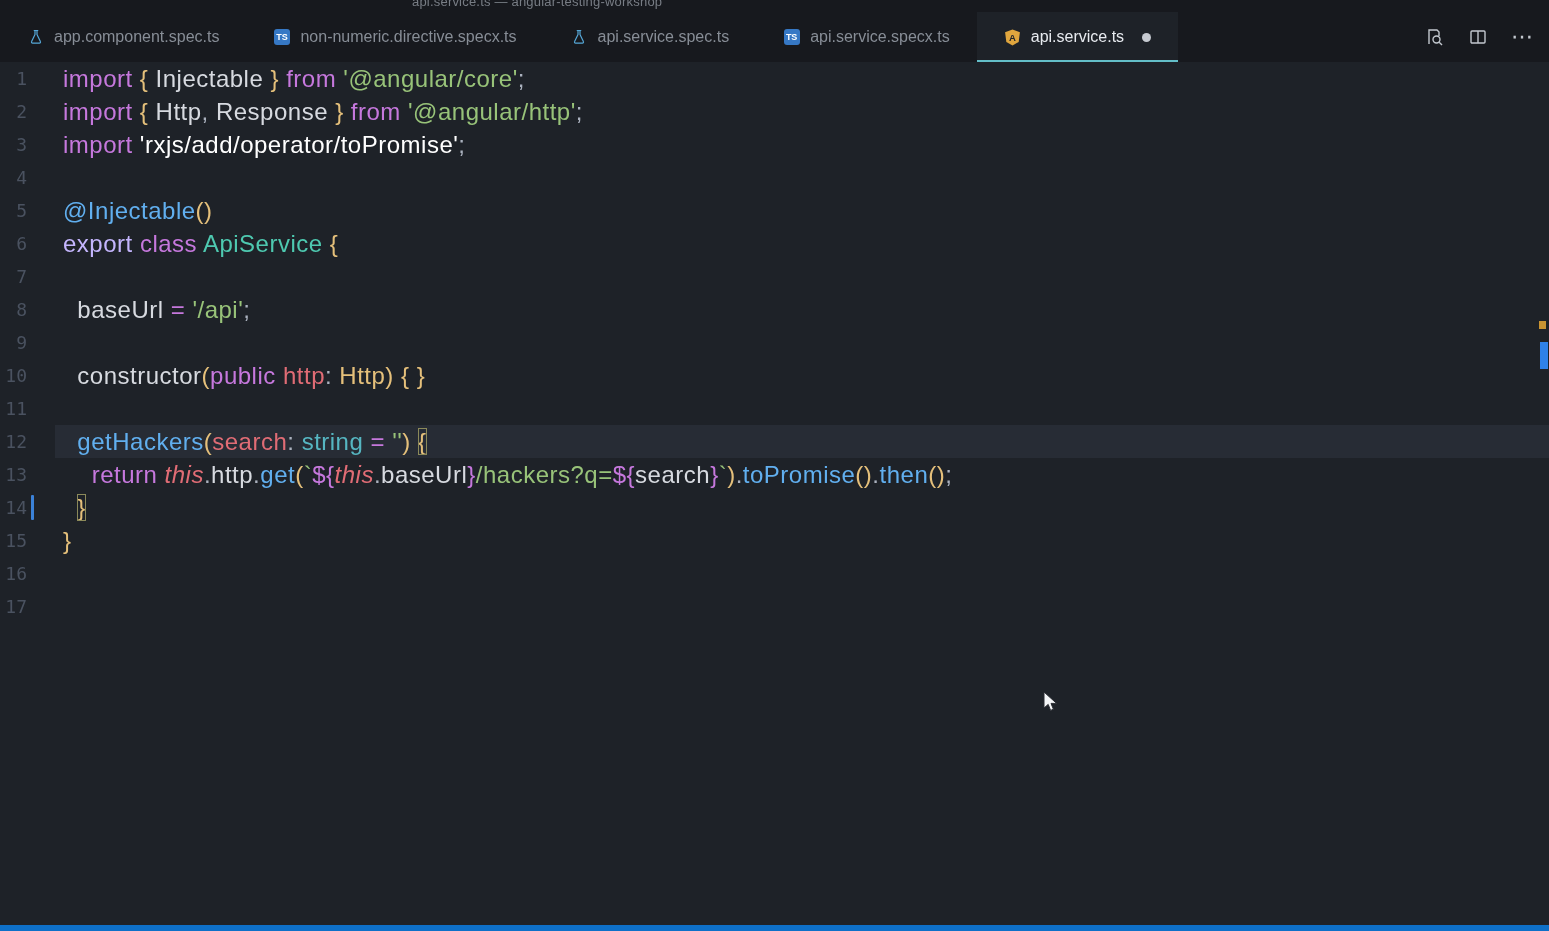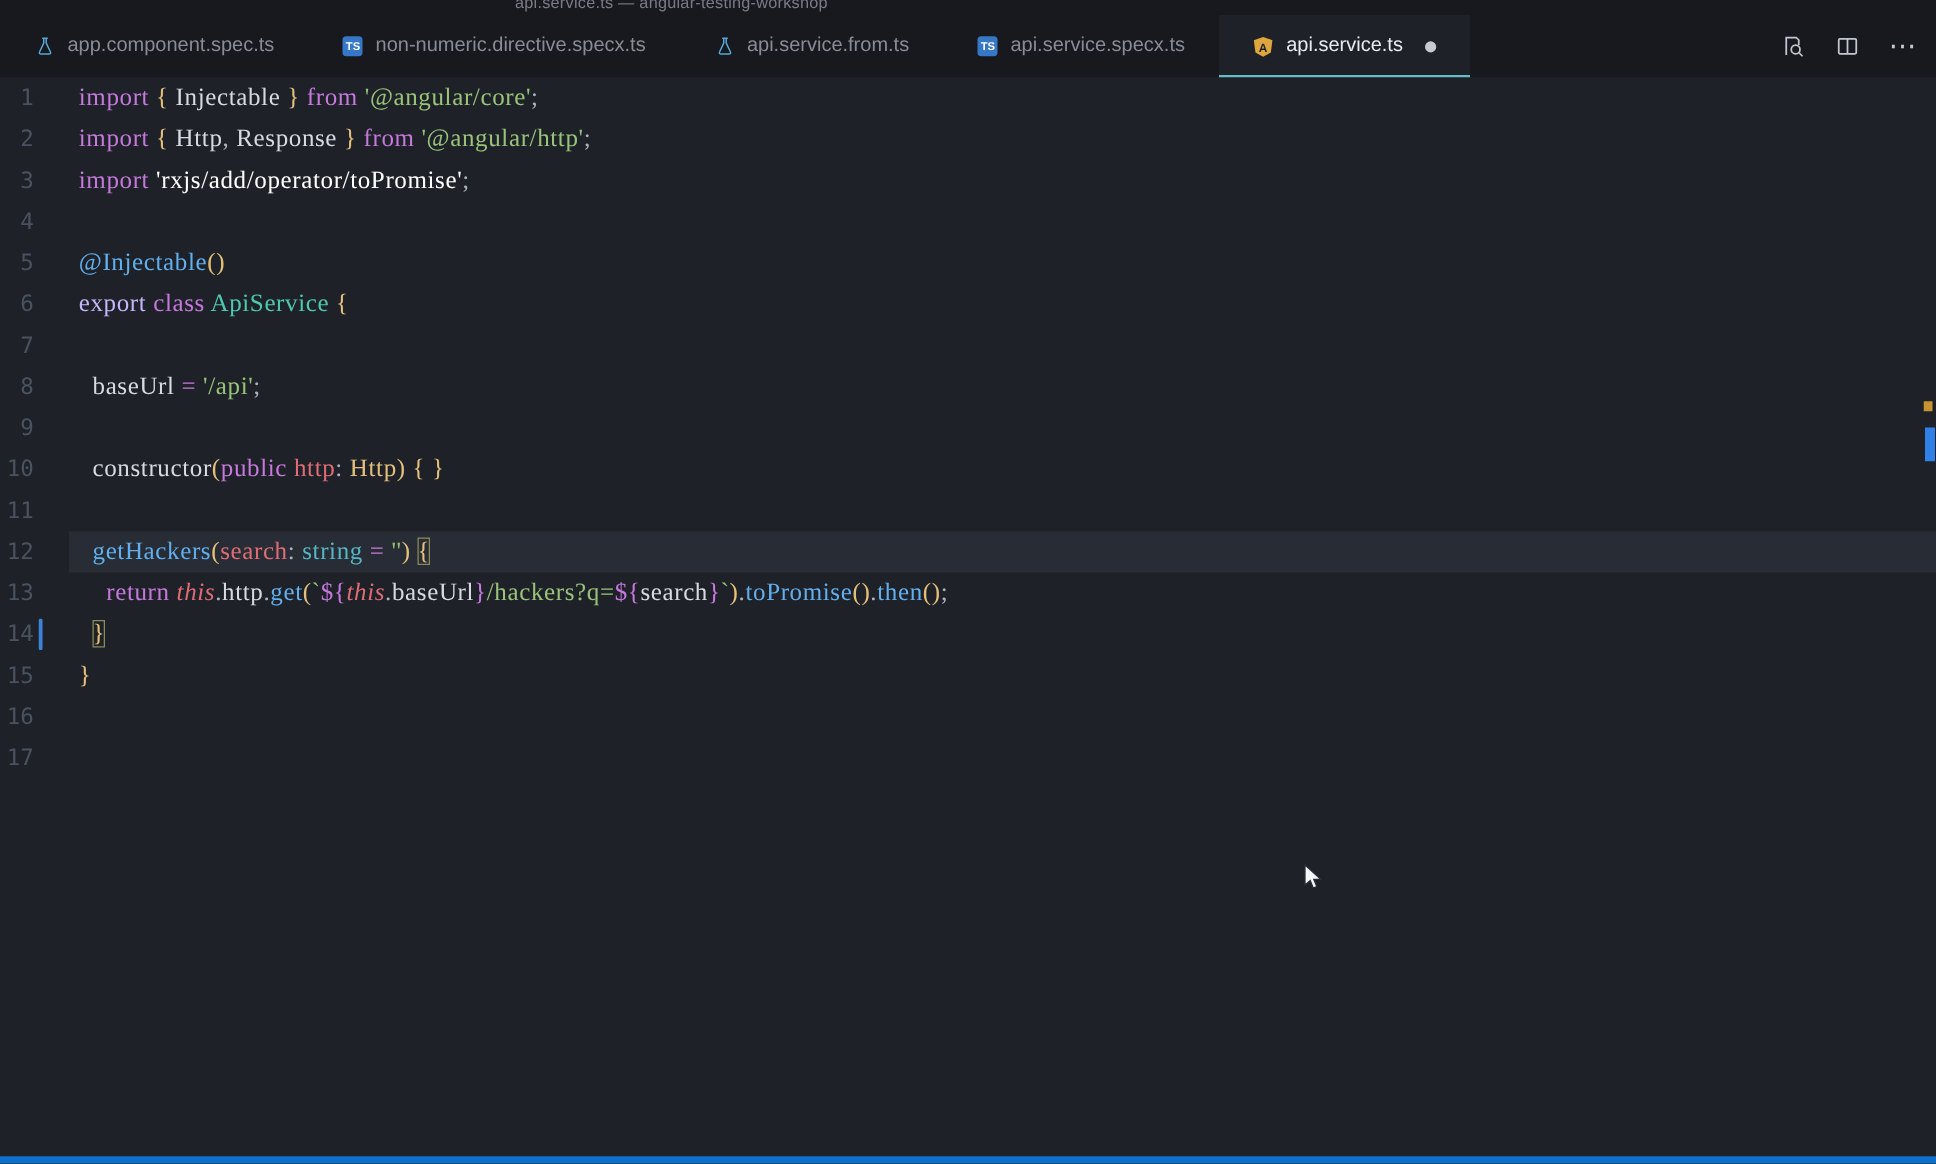--- a/index.html
+++ b/index.html
@@ -9,31 +9,31 @@
     background:var(--editor-bg,#1e2228);
     font-family:"Liberation Sans",sans-serif;
   }
   
   .titlebar { height:12px; background:var(--chrome-bg,#17191e); position:relative; overflow:hidden; }
   .titlebar .title { position:absolute; top:-6px; left:412px; font-size:13px; color:#787d85; letter-spacing:.2px; white-space:nowrap; }
   
   .tabbar { height:50px; background:var(--chrome-bg,#17191e); display:flex; align-items:stretch; }
   .tab { display:flex; align-items:center; gap:10px; padding:0 27px; font-size:16px; color:#878d96; cursor:pointer; white-space:nowrap; }
   .tab.active { background:var(--editor-bg,#1e2228); color:#e8ebf0; box-shadow: inset 0 -2px 0 var(--tab-underline,#63bec8); }
-  .ticon { display:inline-flex; width:17px; height:17px; align-items:center; justify-content:flex-end; flex:0 0 auto; }
+  .ticon { display:inline-flex; width:17px; height:17px; align-items:center; justify-content:center; flex:0 0 auto; }
   .ts-badge { width:16px; height:16px; border-radius:3px; background:#3678c5; color:#fff; font-size:9px; font-weight:bold; display:inline-flex; align-items:center; justify-content:center; letter-spacing:0; }
   .mod-dot { width:9px; height:9px; border-radius:50%; background:#c6cad1; margin-left:8px; flex:0 0 auto; }
   .tab-actions { margin-left:auto; display:flex; align-items:center; gap:14px; padding-right:12px; }
   .action-btn { background:none; border:none; cursor:pointer; display:flex; align-items:center; justify-content:center; width:30px; height:30px; color:#c3c8cf; font-size:22px; line-height:1; }
   
   .editor { position:relative; display:flex; height:863px; background:var(--editor-bg,#1e2228); }
   .gutter { width:55px; flex:0 0 55px; font-family:"DejaVu Sans Mono",monospace; font-size:18px; color:#4a5260; }
   .gutter .ln { height:33px; line-height:33px; text-align:right; padding-right:28px; position:relative; }
   .gitmark { position:absolute; left:31px; top:4px; width:3px; height:25px; border-radius:1px; background:var(--git-modified,#3b82d8); }
-  .code { flex:1 1 auto; font-family:Liberation Serif, serif; font-size:20px; letter-spacing:.5px; color:#abb2bf; overflow:hidden; }
+  .code { flex:1 1 auto; font-family:Liberation Sans, sans-serif; font-size:24px; letter-spacing:.5px; color:#abb2bf; overflow:hidden; }
   .code .row { height:33px; line-height:33px; white-space:pre; padding-left:8px; }
   .code .row.hl { background:var(--line-highlight,#272c35); }
   .match { outline:1px solid #8c8a5a; outline-offset:-1px; }
   
   .ruler-mark { position:absolute; z-index:5; }
   .ruler-mark.mod { right:3px; top:321px; width:7px; height:8px; background:var(--ruler-modified,#c99332); }
   .ruler-mark.cur { right:1px; top:342px; width:8px; height:27px; background:var(--ruler-cursor,#2f81e8); }
   
   .statusbar { position:absolute; left:0; bottom:0; width:100%; height:6px; background:var(--status-bar,#0e70c8); }
   
@@ -63,21 +63,21 @@
     </span>
     <span class="tlabel">non-numeric.directive.specx.ts</span>
   </div>
 
   <div class="tab">
     <span class="ticon">
       <svg width="16" height="16" viewBox="0 0 16 16">
           <path d="M6.2 1.5h3.6M7 1.5v4L3.6 12.6a1.1 1.1 0 0 0 1 1.6h6.8a1.1 1.1 0 0 0 1-1.6L9 5.5v-4" fill="none" stroke="#56a8d8" stroke-width="1.2" stroke-linecap="round" stroke-linejoin="round"></path>
         </svg>
     </span>
-    <span class="tlabel">api.service.from.ts</span>
+    <span class="tlabel">api.service.spec.ts</span>
   </div>
 
   <div class="tab">
     <span class="ticon">
       <span class="ts-badge">TS</span>
     </span>
     <span class="tlabel">api.service.specx.ts</span>
   </div>
 
   <div class="tab active">

